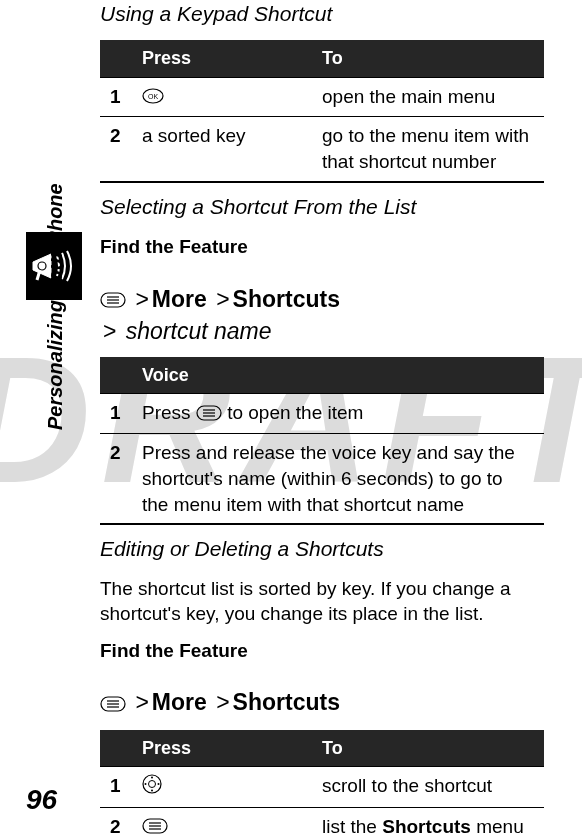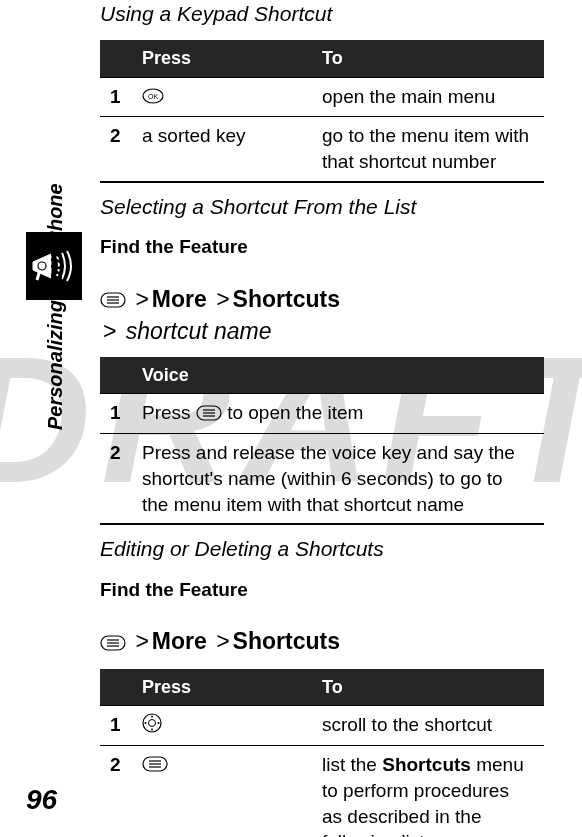--- a/index.html
+++ b/index.html
@@ -221,20 +221,21 @@
       </tr>
       <tr class="last">
         <td class="col-num">2</td>
         <td>Press and release the voice key and say the shortcut's name (within 6 seconds) to go to the menu item with that shortcut name</td>
       </tr>
     </tbody>
   </table>
 
   <h2 class="section mt">Editing or Deleting a Shortcuts</h2>
 
+  <p class="body-text">The shortcut list is sorted by key. If you change a shortcut's key, you change its place in the list.</p>
 
   <div class="feature-row">
     <div class="feature-label">Find the Feature</div>
     <div class="feature-path">
       <span class="icon-menu">
         <svg width="26" height="16" viewBox="0 0 26 16">
             <rect x="1" y="1" rx="7" ry="7" width="24" height="14" fill="none" stroke="#000" stroke-width="1.2"></rect>
             <line x1="7" y1="5" x2="19" y2="5" stroke="#000" stroke-width="1.2"></line>
             <line x1="7" y1="8" x2="19" y2="8" stroke="#000" stroke-width="1.2"></line>
             <line x1="7" y1="11" x2="19" y2="11" stroke="#000" stroke-width="1.2"></line>

